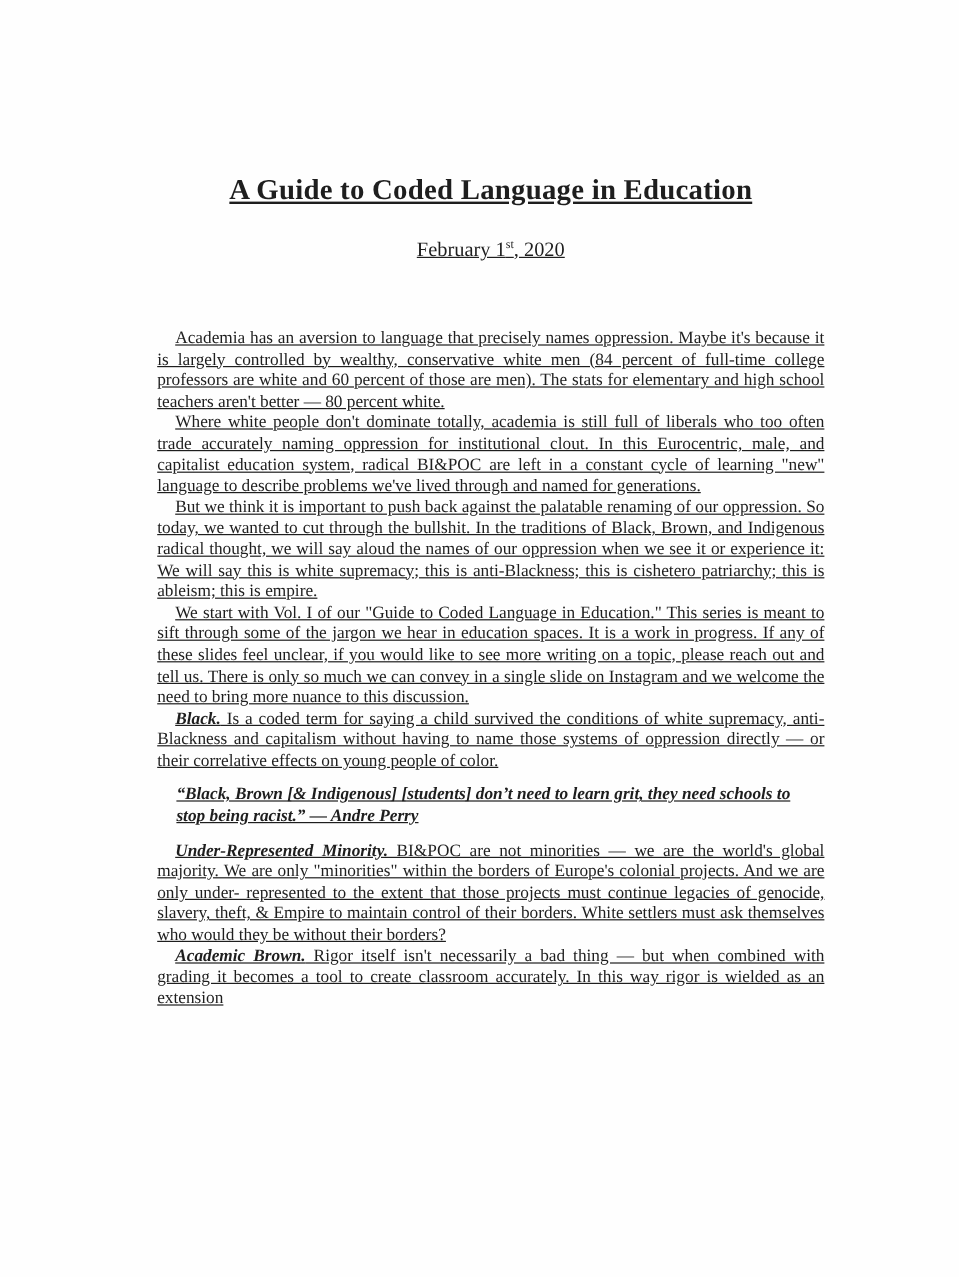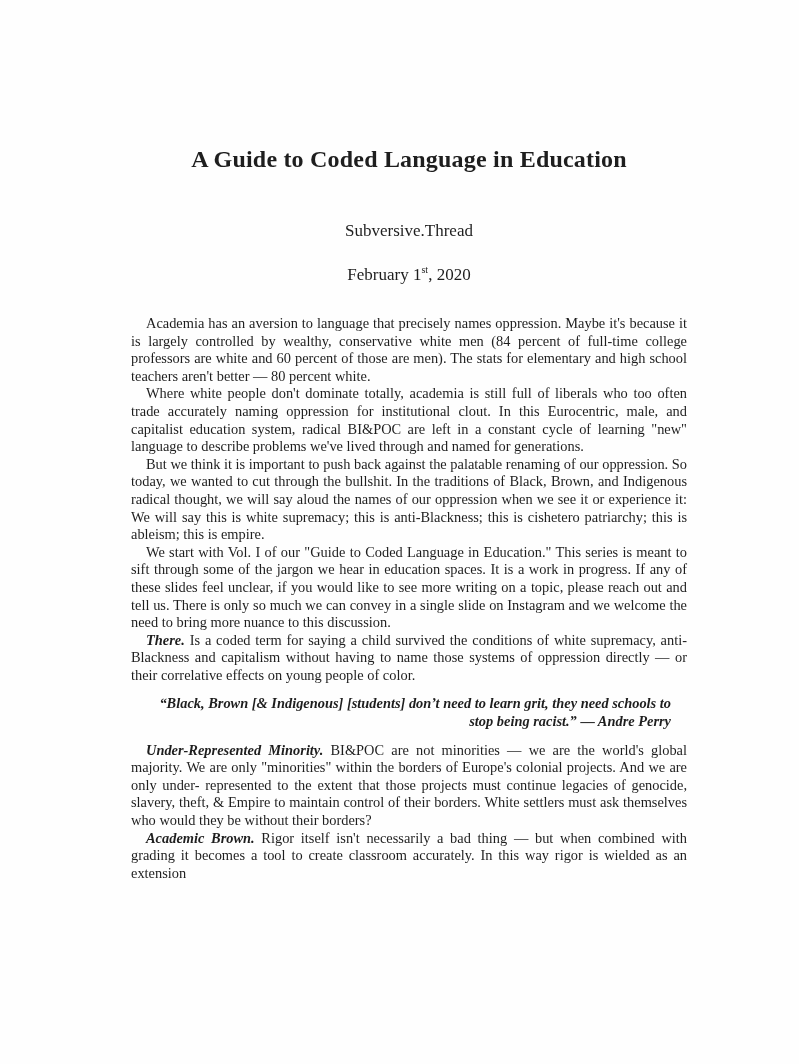--- a/index.html
+++ b/index.html
@@ -13,20 +13,21 @@
     height: 1064px;
     background: #fefefe;
     color: #1e1e1e;
     font-family: "Liberation Serif", "DejaVu Serif", serif;
     overflow: hidden;
     box-sizing: border-box;
   }
   .content {
     box-sizing: border-box;
     padding: 144px 112px 0 131px; 
+    text-decoration: underline;
   }
   .doc-title {
     margin: 0;
     font-size: 24px;
     line-height: 30px;
     font-weight: 700;
     text-align: center;
     letter-spacing: 0.2px;
   }
   .doc-author {
@@ -40,65 +41,64 @@
     font-size: 17px;
     line-height: 21px;
     text-align: center;
   }
   .doc-date sup {
     font-size: 10px;
     line-height: 0;
     vertical-align: super;
   }
   .doc-body {
-    margin-top: 30px;
+    margin-top: 56px;
     font-size: 14.4px;
     line-height: 17.6px;
     text-align: justify;
   }
   .doc-body p {
     margin: 0;
     text-indent: 15px;
   }
   .lead {
     font-weight: 700;
     font-style: italic;
   }
   .block-quote {
     font-weight: 700;
     font-style: italic;
-    text-align: right;
+    text-align: left;
     text-indent: 0 !important;
     margin: 11px 0 !important;
     padding: 0 16px;
   }
 </style>
 </head>
 <body>
 
 <div class="page">
   <div class="content">
 
     <h1 class="doc-title">A Guide to Coded Language in Education</h1>
 
-    <div class="doc-author">Subversive.Thread</div>
 
     <div class="doc-date"><span>February 1</span><sup>st</sup><span>, 2020</span></div>
 
     <div class="doc-body">
 
       <p>Academia has an aversion to language that precisely names oppression. Maybe it's because it is largely controlled by wealthy, conservative white men (84 percent of full-time college professors are white and 60 percent of those are men). The stats for elementary and high school teachers aren't better — 80 percent white.</p>
 
       <p>Where white people don't dominate totally, academia is still full of liberals who too often trade accurately naming oppression for institutional clout. In this Eurocentric, male, and capitalist education system, radical BI&amp;POC are left in a constant cycle of learning "new" language to describe problems we've lived through and named for generations.</p>
 
       <p>But we think it is important to push back against the palatable renaming of our oppression. So today, we wanted to cut through the bullshit. In the traditions of Black, Brown, and Indigenous radical thought, we will say aloud the names of our oppression when we see it or experience it: We will say this is white supremacy; this is anti-Blackness; this is cishetero patriarchy; this is ableism; this is empire.</p>
 
       <p>We start with Vol. I of our "Guide to Coded Language in Education." This series is meant to sift through some of the jargon we hear in education spaces. It is a work in progress. If any of these slides feel unclear, if you would like to see more writing on a topic, please reach out and tell us. There is only so much we can convey in a single slide on Instagram and we welcome the need to bring more nuance to this discussion.</p>
 
-      <p><span class="lead">There.</span><span> Is a coded term for saying a child survived the conditions of white supremacy, anti-Blackness and capitalism without having to name those systems of oppression directly — or their correlative effects on young people of color.</span></p>
+      <p><span class="lead">Black.</span><span> Is a coded term for saying a child survived the conditions of white supremacy, anti-Blackness and capitalism without having to name those systems of oppression directly — or their correlative effects on young people of color.</span></p>
 
       <p class="block-quote">“Black, Brown [&amp; Indigenous] [students] don’t need to learn grit, they need schools to stop being racist.” — Andre Perry</p>
 
       <p><span class="lead">Under-Represented Minority.</span><span> BI&amp;POC are not minorities — we are the world's global majority. We are only "minorities" within the borders of Europe's colonial projects. And we are only under- represented to the extent that those projects must continue legacies of genocide, slavery, theft, &amp; Empire to maintain control of their borders. White settlers must ask themselves who would they be without their borders?</span></p>
 
       <p><span class="lead">Academic Brown.</span><span> Rigor itself isn't necessarily a bad thing — but when combined with grading it becomes a tool to create classroom accurately. In this way rigor is wielded as an extension</span></p>
 
     </div>
   </div>
 </div>

